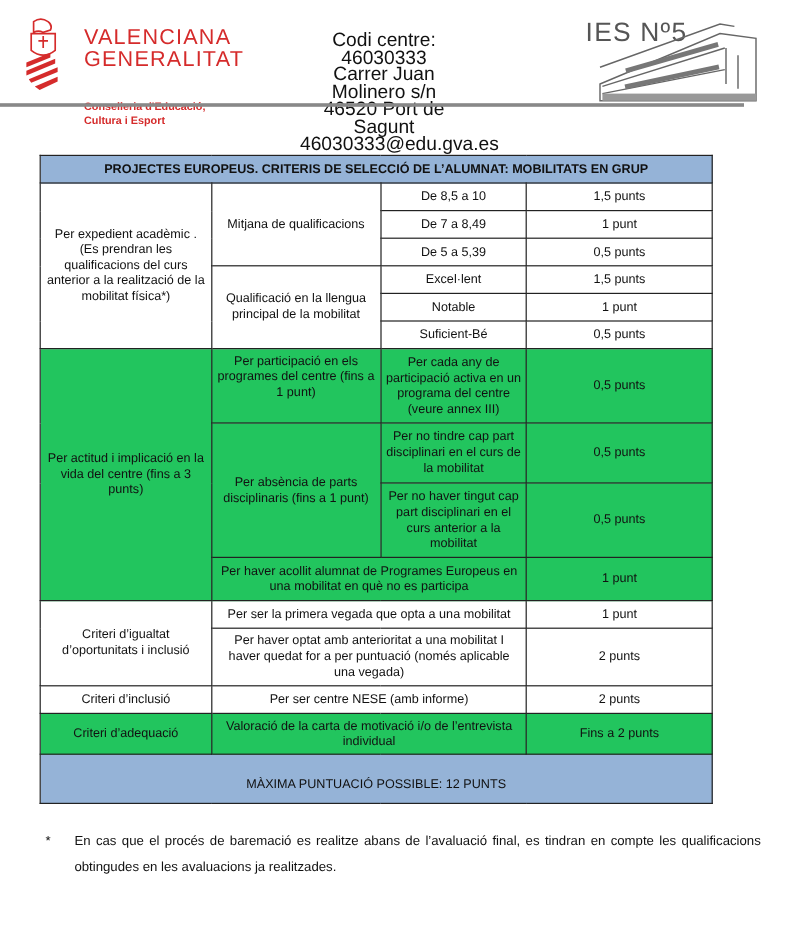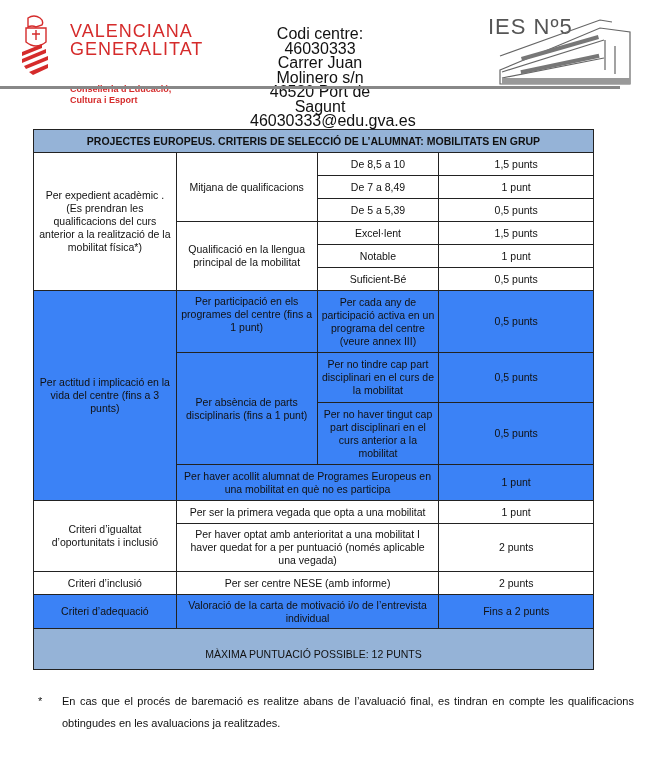--- a/index.html
+++ b/index.html
@@ -10,21 +10,21 @@
   .logo-title { position:absolute; left:50px; top:8px; color:#d52b2b; font-size:18px; letter-spacing:1px; line-height:18px; font-weight:normal; }
   .logo-sub { position:absolute; left:50px; top:48px; color:#d52b2b; font-size:9px; line-height:11px; font-weight:bold;margin-top:22px; }
   .addr { position:absolute; left:250px; top:27px; width:140px; text-align:center; font-size:16px; line-height:14.5px; }
   .ies { position:absolute; left:480px; top:10px; width:160px; height:78px; }
   .ies-text { position:absolute; left:8px; top:4px; font-size:22px; color:#555; letter-spacing:1px; }
   .hrule { position:absolute; left:0; top:86px; width:620px; height:3px; background:#888; }
 
   table.crit { position:absolute; left:33px; top:129px; width:561px; border-collapse:collapse; font-size:10.5px; line-height:13px;border-radius:11px; }
   table.crit td { border:1px solid #222; text-align:center; vertical-align:middle; padding:1px 4px; }
   .t-head td { background:#95b3d7; font-weight:bold; height:20px; padding:2px 4px; }
-  .blue td, td.blue { background:#3b82f6; }
+  .blue td, td.blue { background:#22c55e; }
   .t-foot td { background:#95b3d7; height:20px; }
   .foot-note { position:absolute; left:38px; top:690px; width:596px; font-size:11px; line-height:22px; text-align:justify; }
   .foot-note .star { position:absolute; left:0; top:0; }
   .foot-note .txt { margin-left:24px; display:block; }
 </style>
 </head>
 <body>
 
 <div class="hdr">
   <div class="logo">

